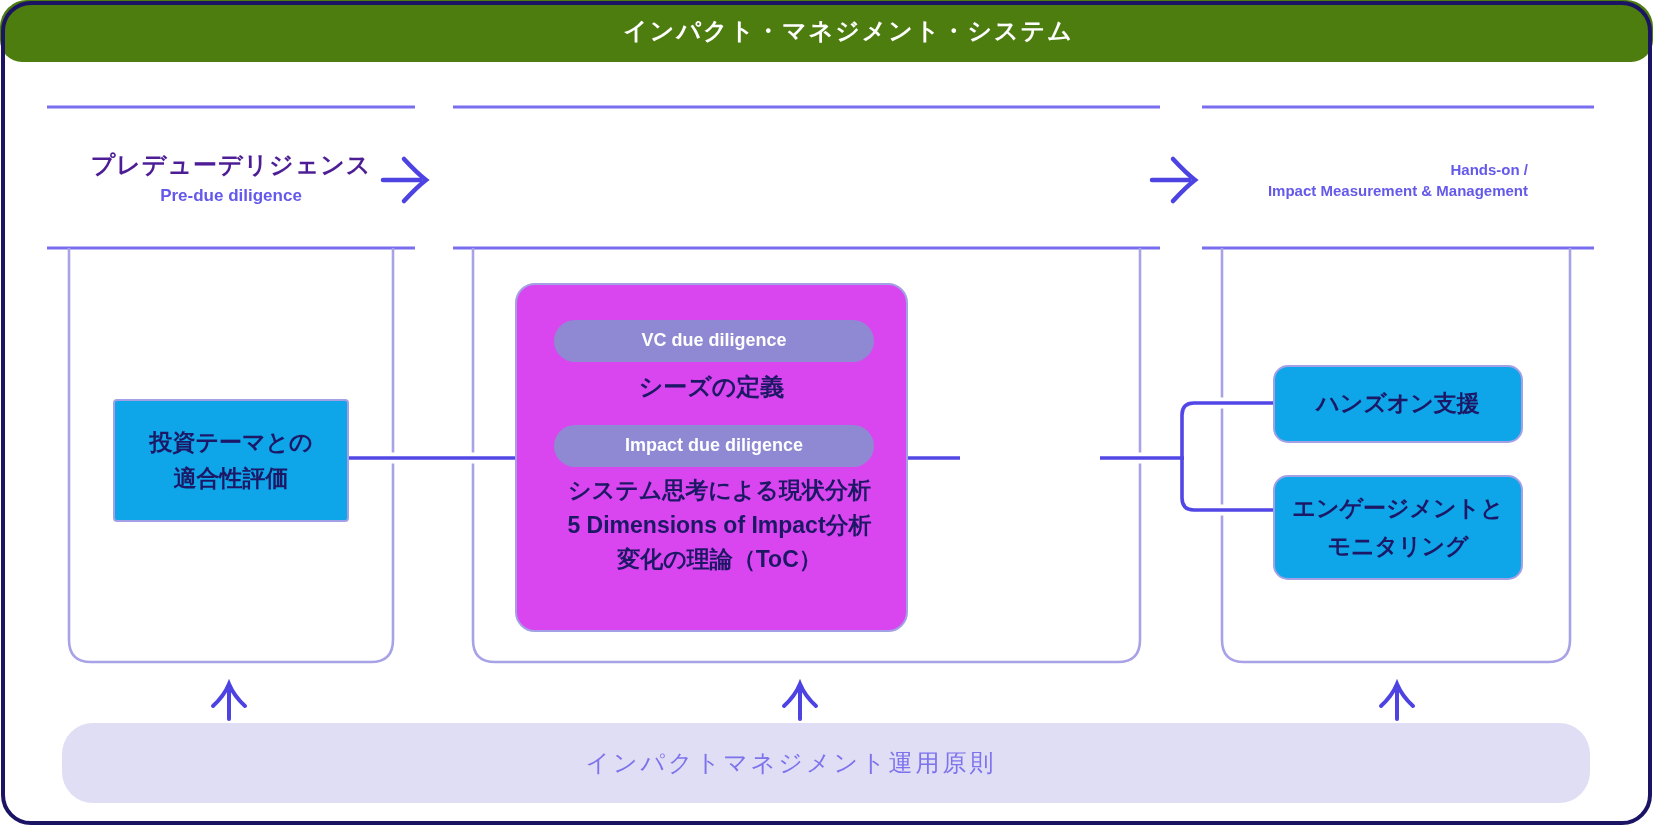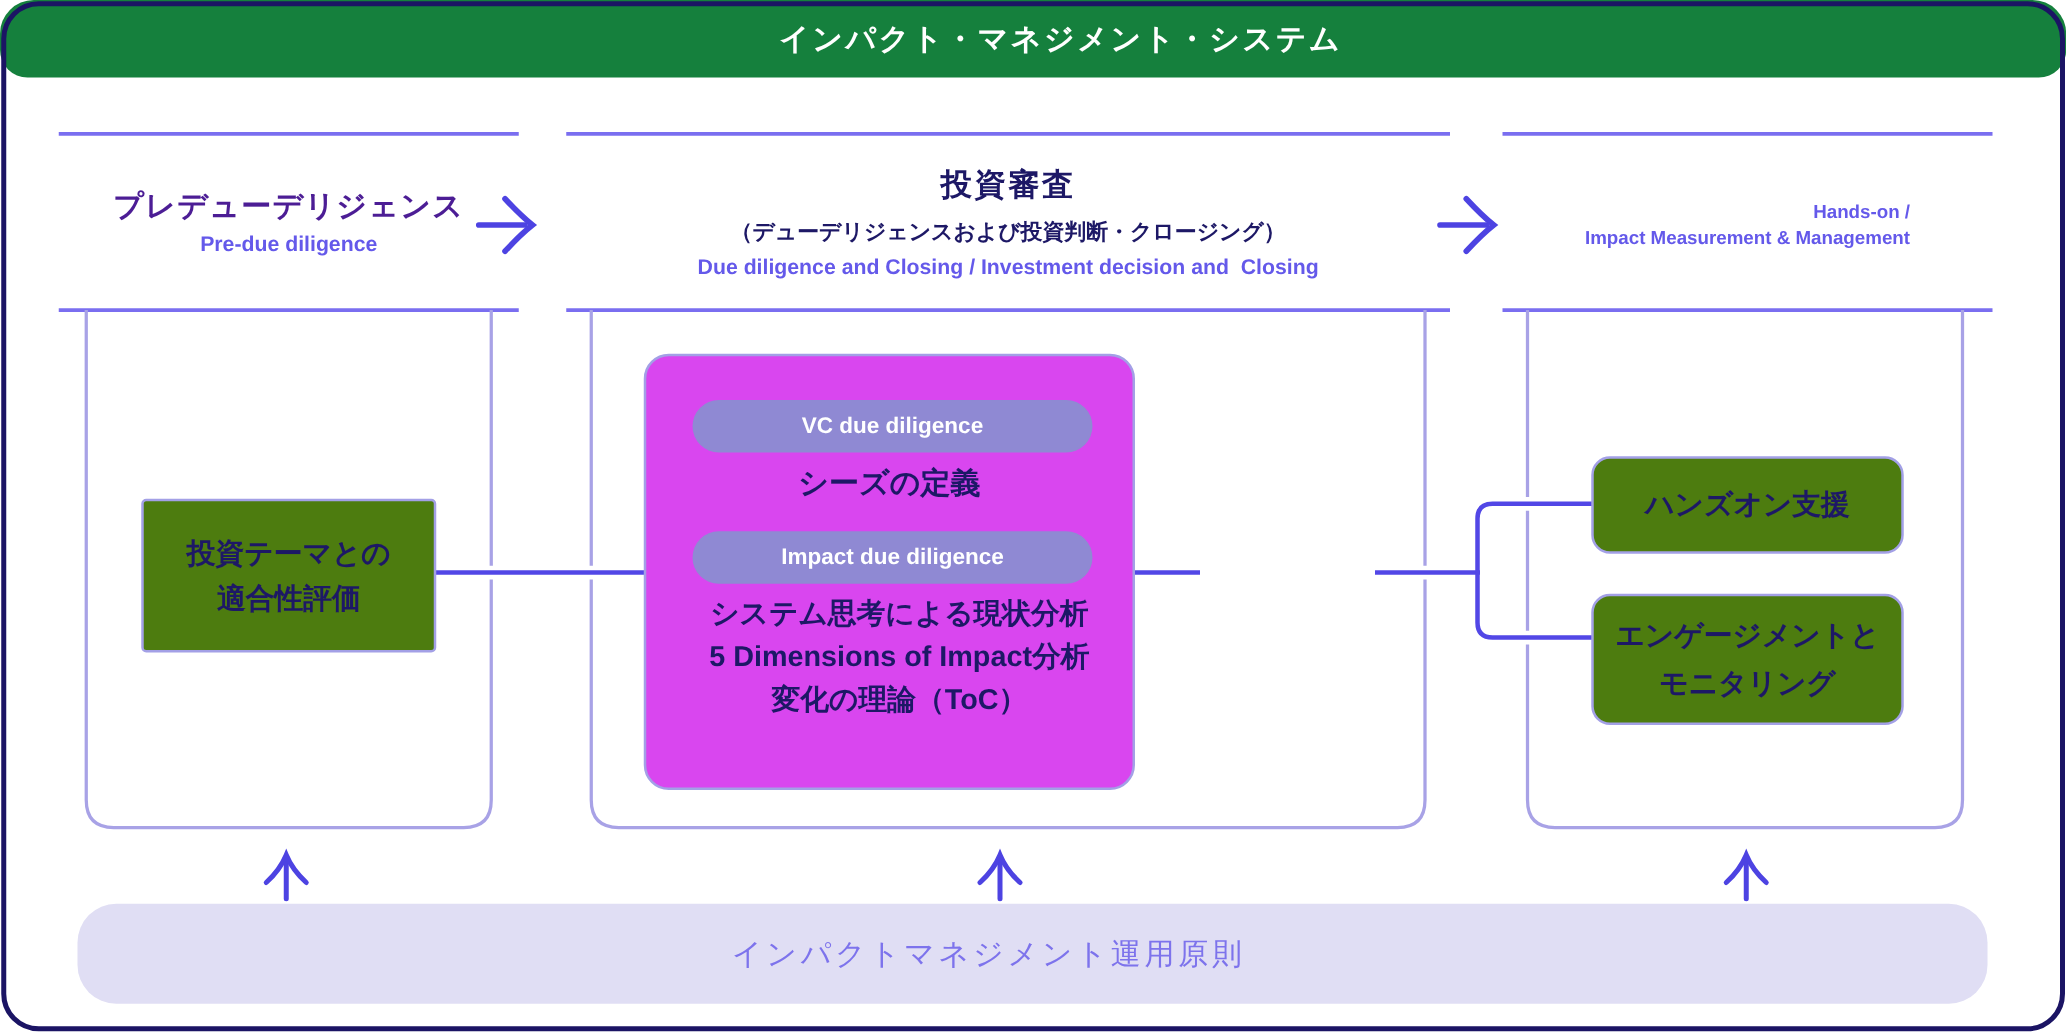--- a/index.html
+++ b/index.html
@@ -11,21 +11,21 @@
     overflow:hidden;
   }
   .outer-frame{
     position:absolute;inset:1px;
     border:4px solid #1b1464;
     border-radius:30px;
     pointer-events:none;
   }
   .banner{
     position:absolute;top:0;left:0;right:0;height:62px;
-    background:#15803d;
+    background:#4d7c0f;
     border-radius:27px 27px 22px 22px;
     display:flex;align-items:center;justify-content:center;
     color:#ffffff;font-size:24px;font-weight:bold;letter-spacing:2px;padding-left:44px;
   }
   svg.lines{position:absolute;left:0;top:0;}
 
   
   .phase-header{
     position:absolute;top:107px;height:141px;
     display:flex;flex-direction:column;align-items:center;justify-content:center;
@@ -35,21 +35,21 @@
   .ph-title-lg{color:#1d1866;font-weight:bold;font-size:25px;letter-spacing:2px;}
   .ph-sub-ja{color:#1d1866;font-weight:bold;font-size:17.5px;margin-top:9px;}
   .ph-sub-en{color:#6459ea;font-weight:bold;font-size:17px;margin-top:7px;}
   .ph-sub-en-sm{color:#6459ea;font-weight:bold;font-size:15px;margin-top:6px;line-height:1.35;text-align:right;}
 
   .prewrap{white-space:pre-wrap;}
 
   
   .node-box{
     position:absolute;box-sizing:border-box;
-    background:#4d7c0f;
+    background:#0ea5e9;
     border:2.5px solid #a3a0e6;
     display:flex;align-items:center;justify-content:center;
     text-align:center;
     color:#1d1866;font-weight:bold;font-size:23px;
     line-height:1.55;
   }
   .theme-box{left:113px;top:399px;width:236px;height:123px;border-radius:4px;}
   .inner-box{left:515px;top:283px;width:393px;height:349px;border-radius:20px;background:#d946ef;}
   .contract-box{left:955px;top:379px;width:151px;height:163px;border-radius:16px;}
   .handson-box1{left:1273px;top:365px;width:250px;height:78px;border-radius:15px;}
@@ -149,25 +149,20 @@
         <path d="M1381,706 Q1392,696 1397,684 Q1402,696 1413,706"></path>
       </g>
     </g>
   </svg>
 
   <div class="phase-header" style="left:47px;width:368px;">
     <div class="ph-title">プレデューデリジェンス</div>
     <div class="ph-sub-en" style="margin-top:5px;">Pre-due diligence</div>
   </div>
 
-  <div class="phase-header" style="left:453px;width:707px;">
-    <div class="ph-title-lg">投資審査</div>
-    <div class="ph-sub-ja">（デューデリジェンスおよび投資判断・クロージング）</div>
-    <div class="ph-sub-en prewrap">Due diligence and Closing / Investment decision and  Closing</div>
-  </div>
 
   <div class="phase-header" style="left:1202px;width:392px;">
     <div class="ph-sub-en-sm prewrap">Hands-on /
 Impact Measurement &amp; Management</div>
   </div>
 
   <div class="node-box theme-box prewrap">投資テーマとの
 適合性評価</div>
 
   <div class="node-box inner-box">

